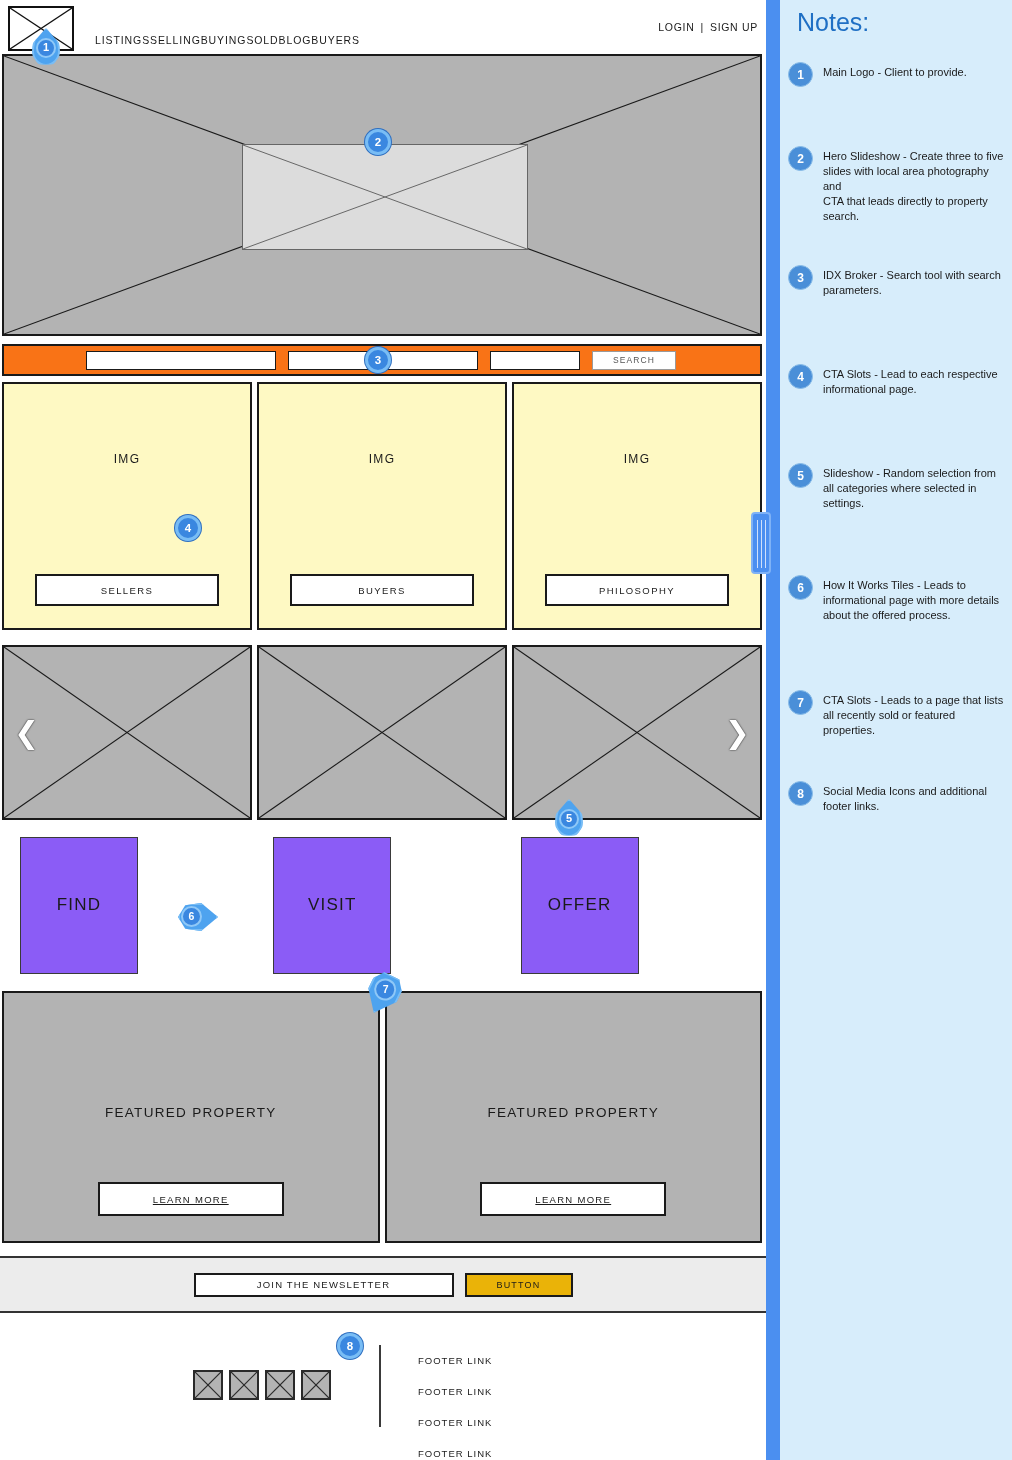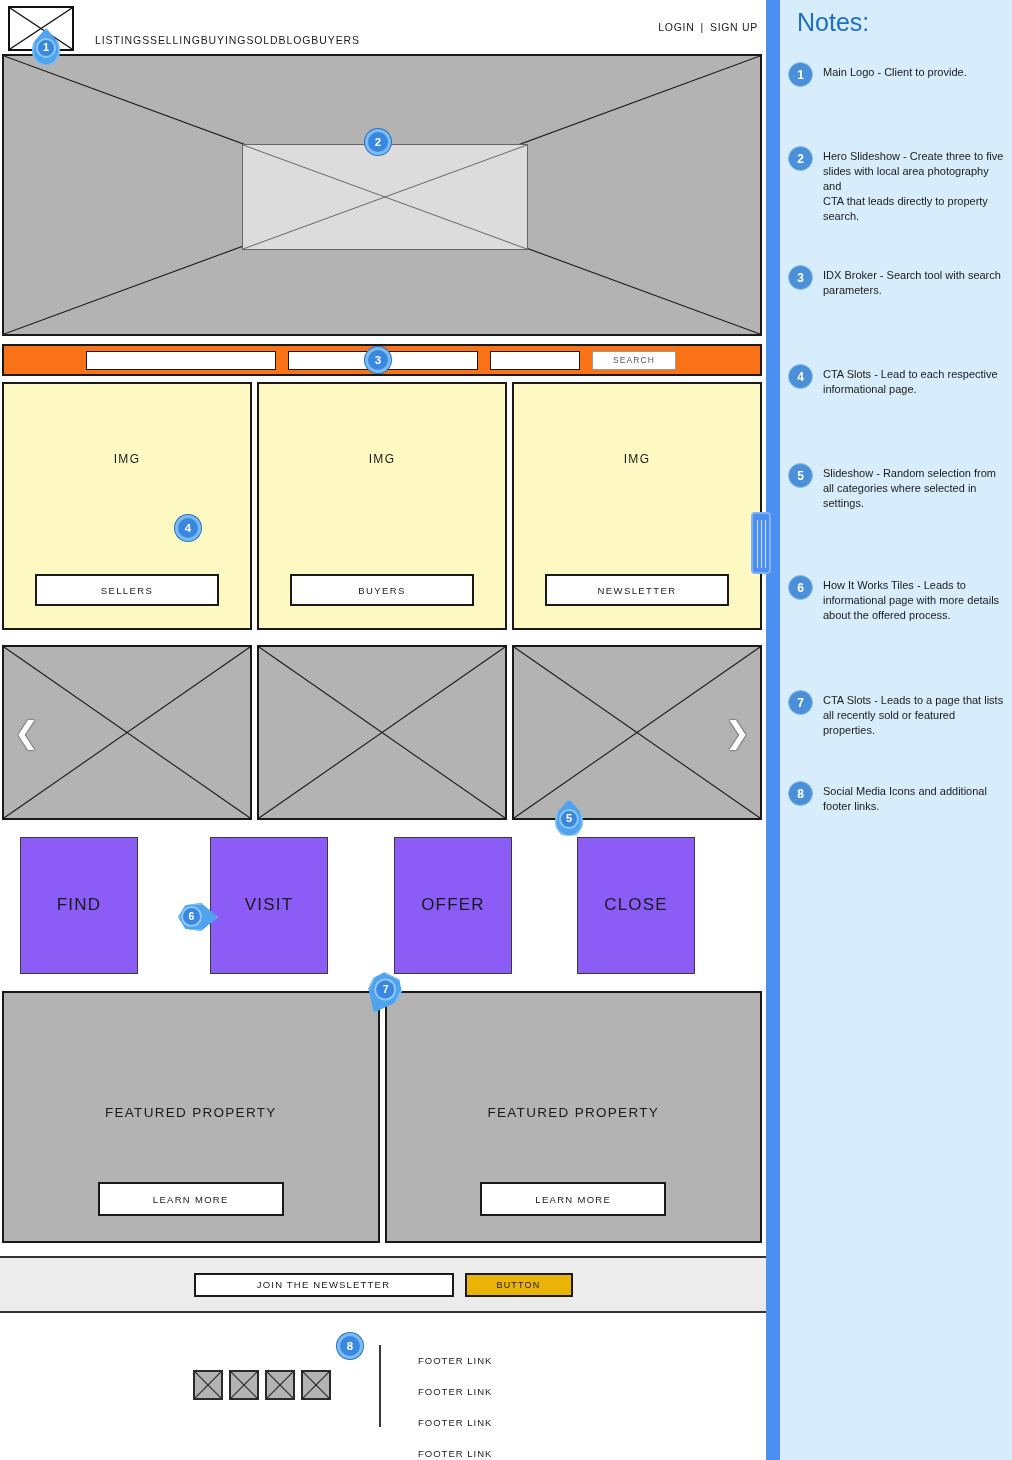--- a/index.html
+++ b/index.html
@@ -109,21 +109,21 @@
     flex: 1; background: #b3b3b3; border: 2px solid #1a1a1a; position: relative;
   }
   .feat-card .flbl {
     position: absolute; top: 112px; left: 0; width: 100%; text-align: center;
     font-size: 13.5px; letter-spacing: 1.3px; color: #1a1a1a;
   }
   .feat-card .fbtn {
     position: absolute; bottom: 25px; left: 50%; transform: translateX(-50%);
     width: 186px; height: 34px; background: #fff; border: 2px solid #1a1a1a;
     display: flex; align-items: center; justify-content: center;
-    font-size: 9.5px; letter-spacing: 1.3px; color: #1a1a1a;
+    font-size: 9.5px; letter-spacing: 1.3px; color: #1a1a1a; text-decoration: underline;
   }
 
   
   .newsletter {
     position: absolute; left: 0; top: 1256px; width: 766px; height: 57px;
     background: #ececec; border-top: 2px solid #333; border-bottom: 2px solid #333;
     display: flex; align-items: center; justify-content: center; gap: 11px;
   }
   .nl-input {
     width: 260px; height: 24px; background: #fff; border: 2px solid #1a1a1a;
@@ -290,21 +290,21 @@
       <div class="cta-card">
         <div class="imglbl">IMG</div>
         <div class="cbtn">SELLERS</div>
       </div>
       <div class="cta-card">
         <div class="imglbl">IMG</div>
         <div class="cbtn">BUYERS</div>
       </div>
       <div class="cta-card">
         <div class="imglbl">IMG</div>
-        <div class="cbtn">NEWSLETTER</div>
+        <div class="cbtn">PHILOSOPHY</div>
       </div>
     </div>
 
     <div class="carousel">
       <div class="slide gbox">
         <svg class="x" viewBox="0 0 250 175" preserveAspectRatio="none">
           <line x1="0" y1="0" x2="250" y2="175"></line>
             <line x1="250" y1="0" x2="0" y2="175"></line>
         </svg>
         <div class="arrow arrow-l">❮</div>
@@ -327,23 +327,20 @@
     <div class="hiw">
       <div class="hiw-cell">
           <div class="hiw-tile">FIND</div>
         </div>
       <div class="hiw-cell">
           <div class="hiw-tile">VISIT</div>
         </div>
       <div class="hiw-cell">
           <div class="hiw-tile">OFFER</div>
         </div>
-      <div class="hiw-cell">
-          <div class="hiw-tile">CLOSE</div>
-        </div>
     </div>
 
     <div class="feat">
       <div class="feat-card">
         <div class="flbl">FEATURED PROPERTY</div>
         <div class="fbtn">LEARN MORE</div>
       </div>
       <div class="feat-card">
         <div class="flbl">FEATURED PROPERTY</div>
         <div class="fbtn">LEARN MORE</div>

